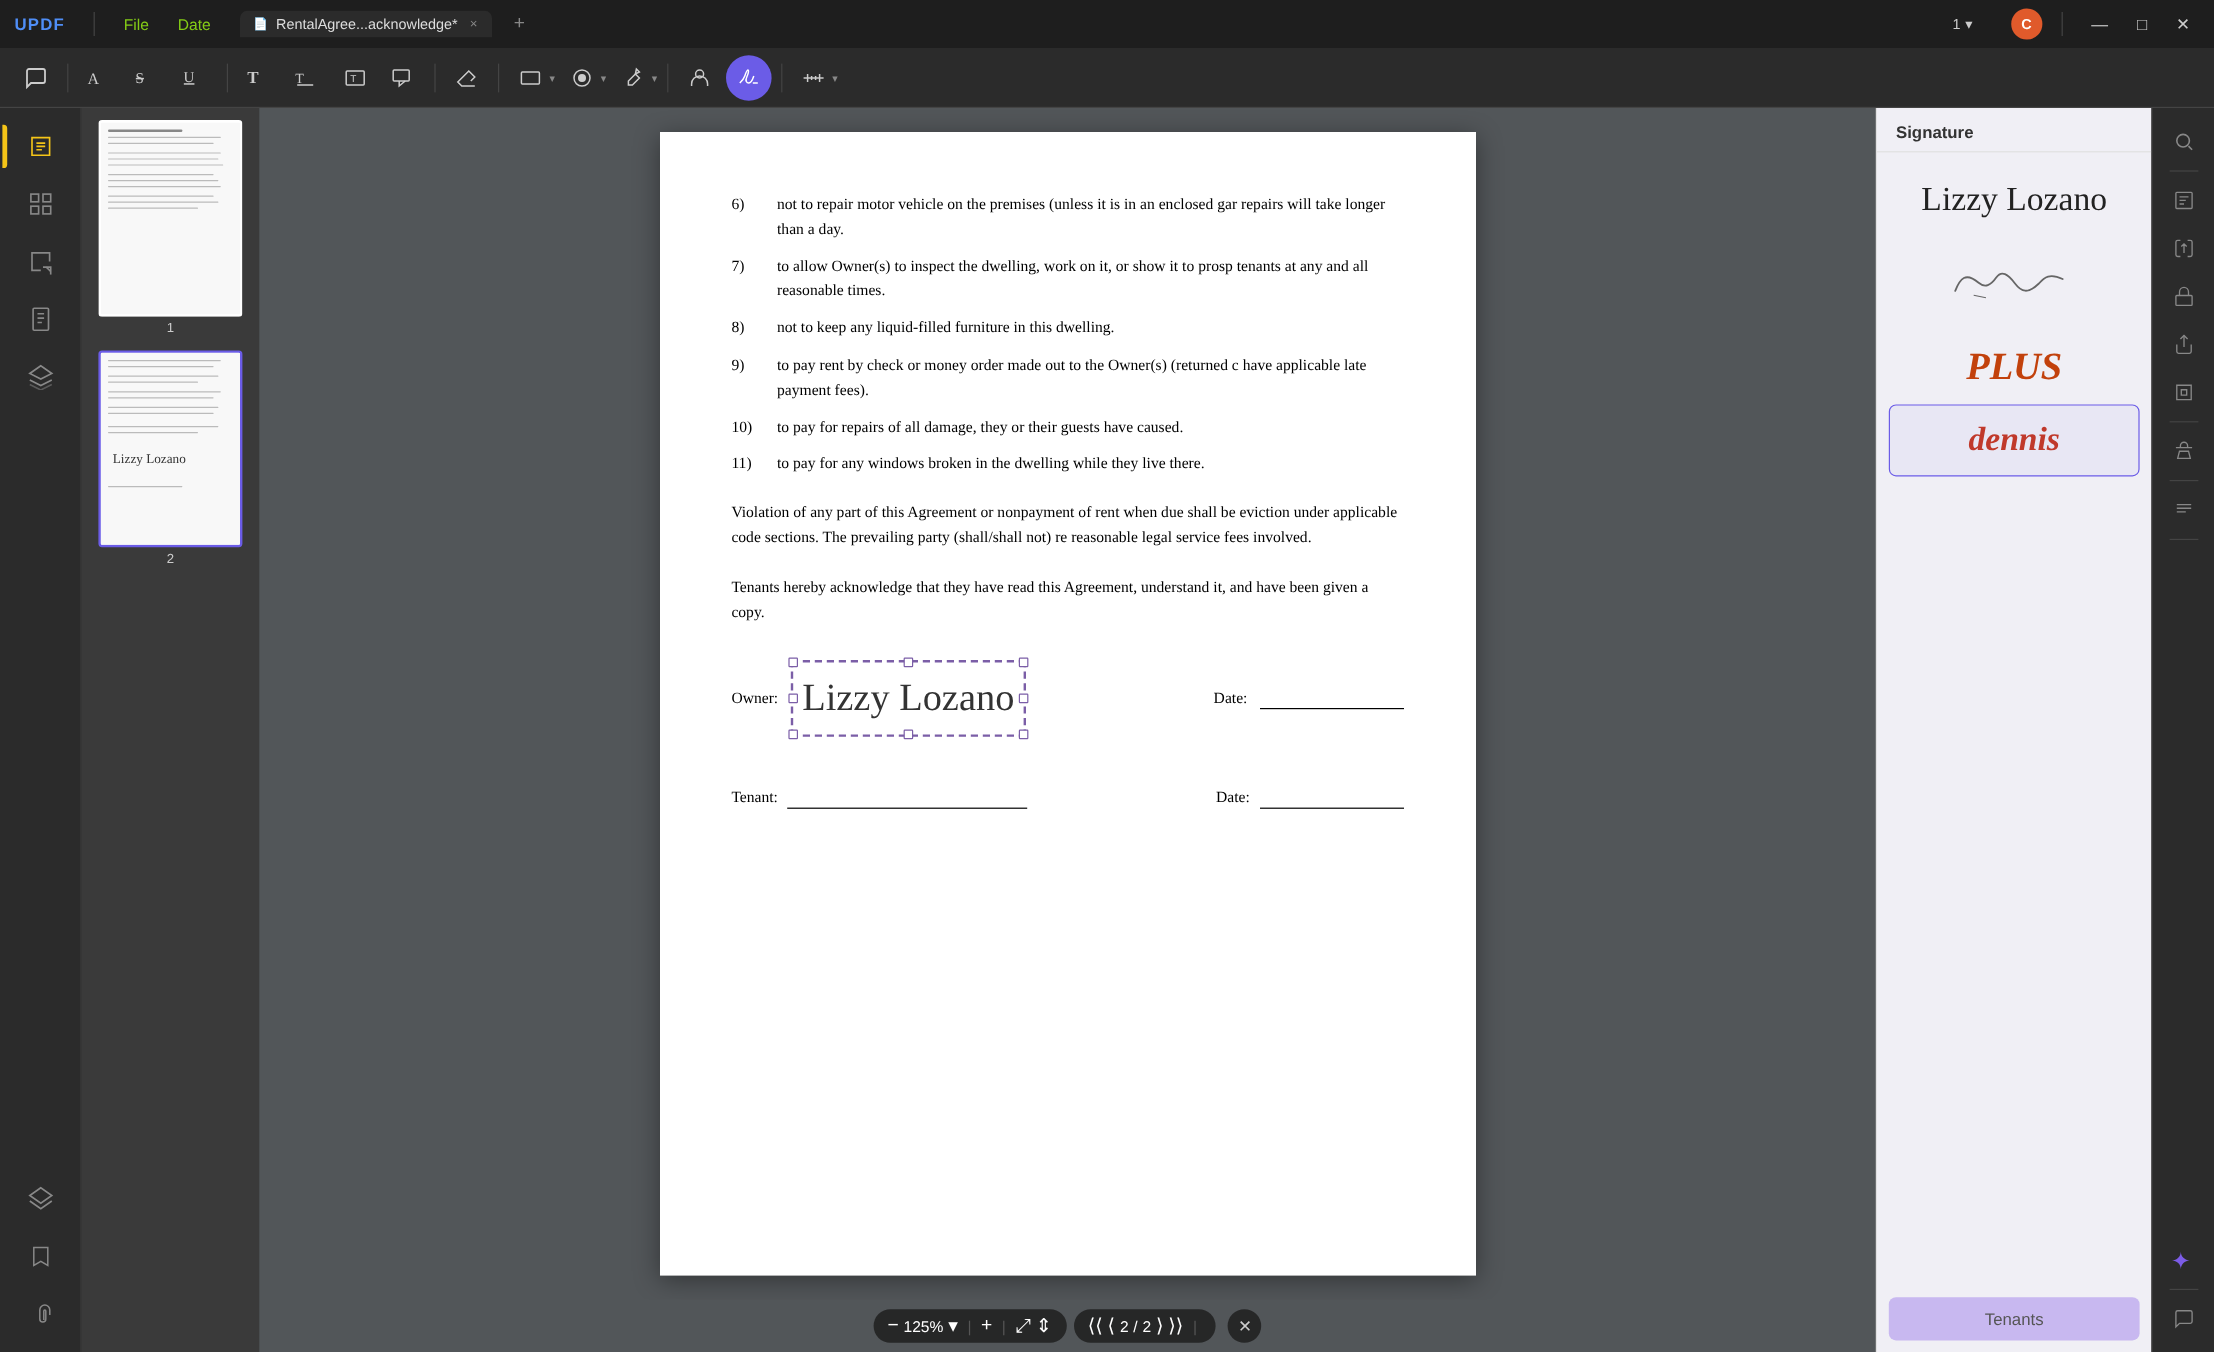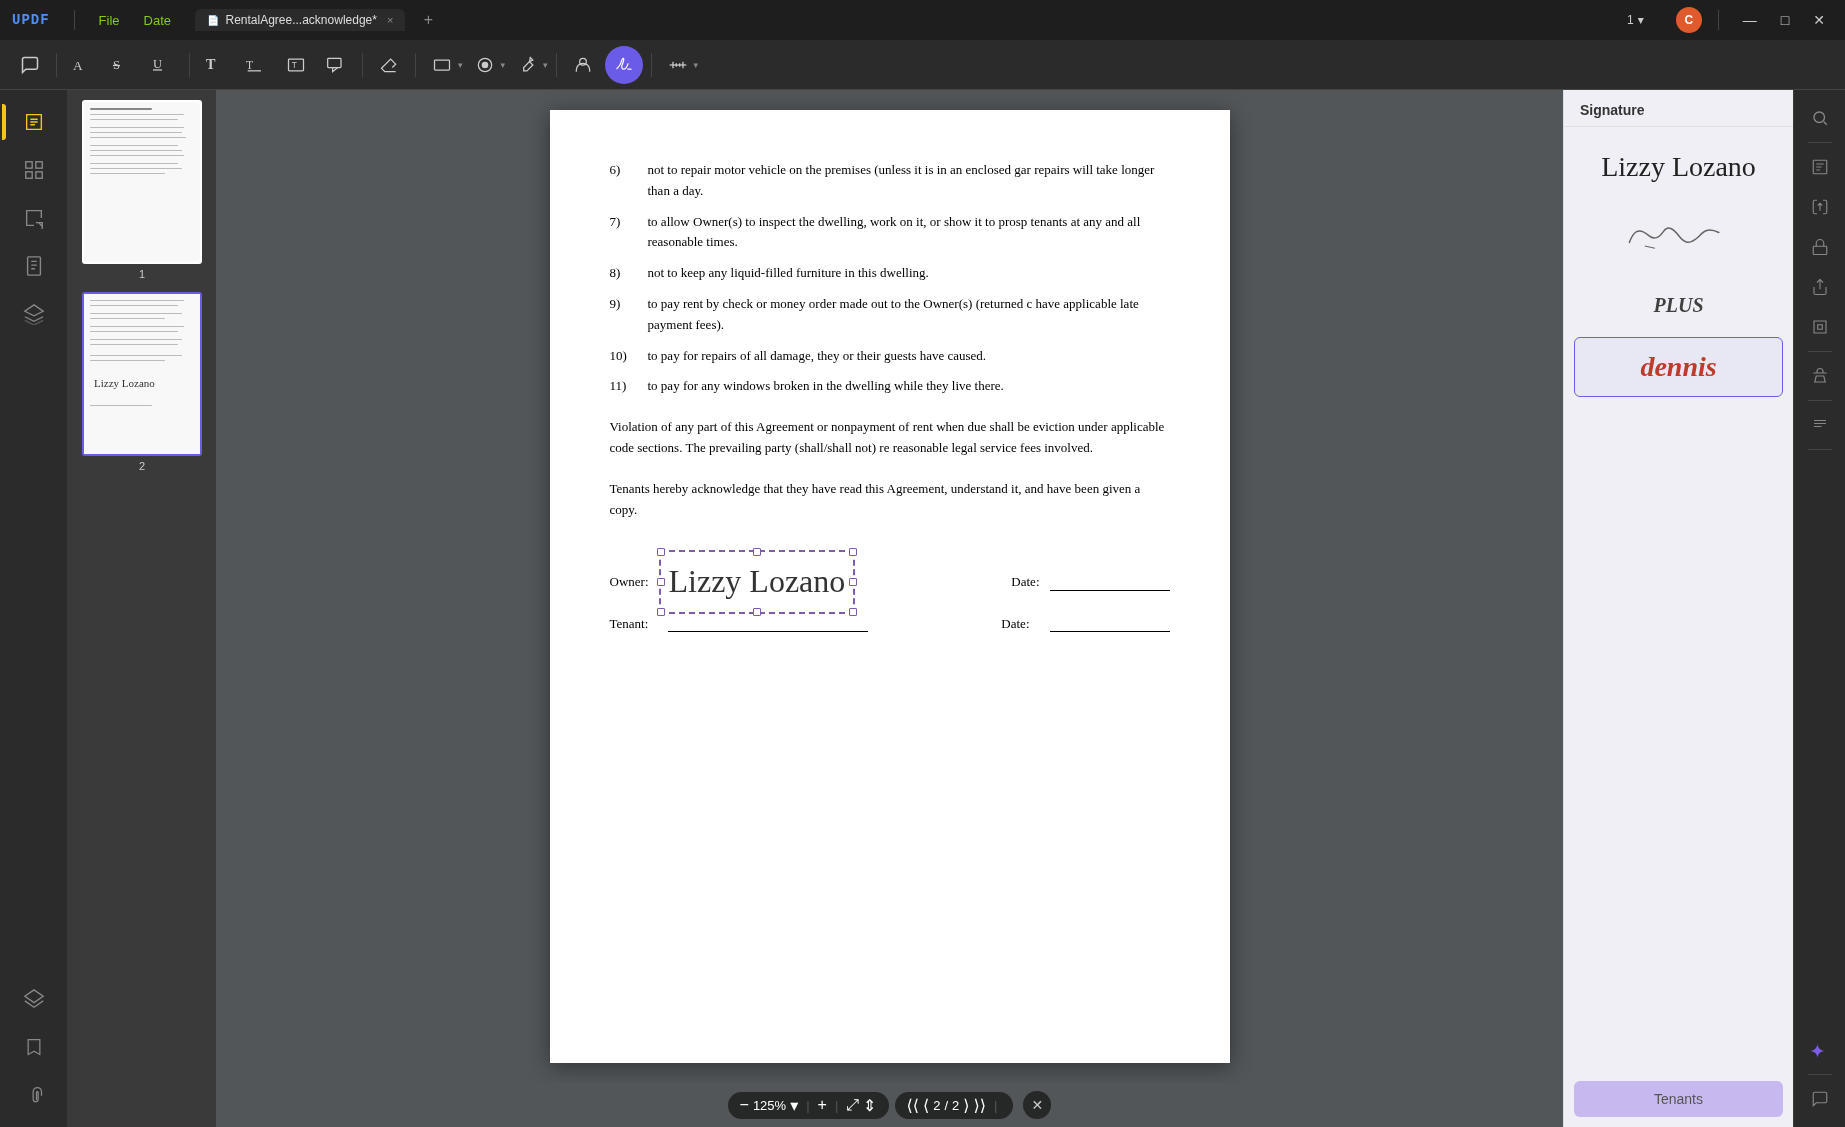--- a/index.html
+++ b/index.html
@@ -1,20 +1,20 @@
 <!DOCTYPE html>
 <html><head>
   <meta charset="utf-8">
   <style>
     * { margin: 0; padding: 0; box-sizing: border-box; }
     body { width: 1845px; height: 1127px; overflow: hidden; background: #2b2b2b; font-family: -apple-system, BlinkMacSystemFont, 'Segoe UI', sans-serif; display: flex; flex-direction: column; }
 
     
     .titlebar { height: 40px; background: #1e1e1e; display: flex; align-items: center; padding: 0 12px; gap: 8px; flex-shrink: 0; }
-    .titlebar-logo { color: #4f8ef7; font-weight: bold; font-size: 14px; letter-spacing: 1px; margin-right: 8px; font-family: Liberation Mono, monospace; }
+    .titlebar-logo { color: #4f8ef7; font-weight: bold; font-size: 14px; letter-spacing: 1px; margin-right: 8px; }
     .titlebar-sep { width: 1px; height: 20px; background: #444; margin: 0 8px; }
     .titlebar-nav { color: #84cc16; font-size: 13px; cursor: pointer; padding: 4px 8px; border-radius: 4px; }
     .titlebar-tab { display: flex; align-items: center; gap: 6px; background: #2b2b2b; color: #ddd; font-size: 12px; padding: 4px 12px; border-radius: 6px 6px 0 0; margin-left: 8px; }
     .titlebar-tab .tab-icon { font-size: 10px; color: #888; }
     .titlebar-tab .tab-close { color: #888; font-size: 11px; cursor: pointer; margin-left: 4px; }
     .titlebar-tab-add { color: #888; font-size: 16px; cursor: pointer; margin-left: 4px; width: 22px; height: 22px; display: flex; align-items: center; justify-content: center; border-radius: 4px; }
     .titlebar-spacer { flex: 1; }
     .titlebar-version { color: #ccc; font-size: 12px; display: flex; align-items: center; gap: 4px; }
     .titlebar-user-btn { width: 26px; height: 26px; border-radius: 50%; background: #e05a2b; color: #fff; font-size: 12px; font-weight: bold; display: flex; align-items: center; justify-content: center; cursor: pointer; }
     .titlebar-win-btn { color: #ccc; font-size: 14px; cursor: pointer; padding: 0 8px; }
@@ -60,39 +60,39 @@
     .sig-tl { top: -4px; left: -4px; }
     .sig-tr { top: -4px; right: -4px; }
     .sig-bl { bottom: -4px; left: -4px; }
     .sig-br { bottom: -4px; right: -4px; }
     .sig-tm { top: -4px; left: 50%; transform: translateX(-50%); }
     .sig-bm { bottom: -4px; left: 50%; transform: translateX(-50%); }
     .sig-ml { top: 50%; left: -4px; transform: translateY(-50%); }
     .sig-mr { top: 50%; right: -4px; transform: translateY(-50%); }
     .lizzy-sig { font-family: 'Brush Script MT', cursive; font-size: 32px; color: #333; }
     .underline-field { display: inline-block; border-bottom: 1px solid #000; min-width: 120px; height: 18px; }
-    .tenant-line { display: flex; align-items: flex-start; gap: 20px; }
+    .tenant-line { display: flex; align-items: flex-end; gap: 8px; margin-top: 40px; }
 
     
     .pdf-bottom-bar { height: 44px; display: flex; align-items: center; justify-content: center; gap: 6px; background: transparent; padding: 6px; flex-shrink: 0; }
     .zoom-section { display: flex; align-items: center; gap: 4px; background: rgba(30,30,30,0.85); border-radius: 20px; padding: 4px 12px; color: #fff; font-size: 13px; }
     .zoom-btn { cursor: pointer; font-size: 16px; }
     .zoom-sep { color: #555; margin: 0 4px; }
     .page-section { display: flex; align-items: center; gap: 4px; background: rgba(30,30,30,0.85); border-radius: 20px; padding: 4px 12px; color: #fff; font-size: 13px; }
     .close-btn { background: rgba(30,30,30,0.85); border-radius: 50%; width: 28px; height: 28px; display: flex; align-items: center; justify-content: center; color: #ccc; cursor: pointer; font-size: 14px; margin-left: 4px; }
 
     
     .sig-panel { width: 230px; background: #f0eff5; border-left: 1px solid #ddd; display: flex; flex-direction: column; flex-shrink: 0; padding: 0; overflow: hidden; }
     .sig-panel-header { padding: 12px 16px 8px; font-size: 14px; font-weight: 600; color: #333; border-bottom: 1px solid #e0e0e0; }
     .sig-panel-content { flex: 1; display: flex; flex-direction: column; gap: 2px; padding: 10px; overflow-y: auto; }
     .sig-option { padding: 8px; border-radius: 6px; cursor: pointer; border: 1px solid transparent; display: flex; align-items: center; justify-content: center; min-height: 60px; }
     .sig-option.selected-sig { border-color: #6b5ce7; background: rgba(107,92,231,0.05); }
     .lizzy-sig-panel { font-family: 'Brush Script MT', cursive; font-size: 28px; color: #222; }
     .handwritten-sig { font-family: 'Brush Script MT', cursive; font-size: 22px; color: #555; transform: rotate(-5deg); display: inline-block; }
-    .plus-sig { font-family: 'Times New Roman', serif; font-style: italic; font-size: 20px; color: #404040; font-weight: bold; }
+    .plus-sig { font-family: 'Times New Roman', serif; font-style: italic; font-size: 32px; color: #c2410c; font-weight: bold; }
     .dennis-sig { font-family: 'Times New Roman', serif; font-style: italic; font-size: 28px; color: #c0392b; font-weight: bold; }
     .create-btn { margin: 10px; padding: 10px; background: #c8b8f0; border-radius: 6px; text-align: center; color: #555; font-size: 14px; cursor: pointer; border: none; }
 
     
     .right-sidebar { width: 52px; background: #2b2b2b; display: flex; flex-direction: column; align-items: center; padding: 10px 0; gap: 4px; border-left: 1px solid #3a3a3a; flex-shrink: 0; }
     .right-icon { width: 36px; height: 36px; display: flex; align-items: center; justify-content: center; cursor: pointer; color: #888; font-size: 16px; border-radius: 6px; }
     .right-sep { width: 24px; height: 1px; background: #444; margin: 2px 0; }
   </style>
 </head>
 <body>

